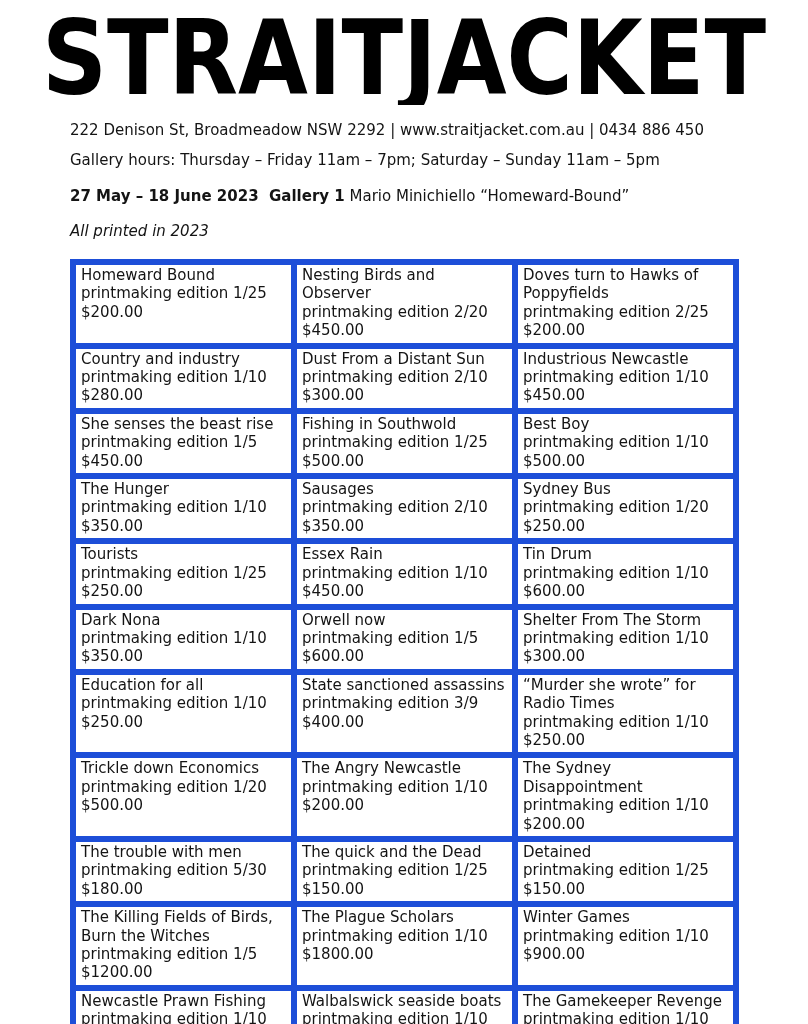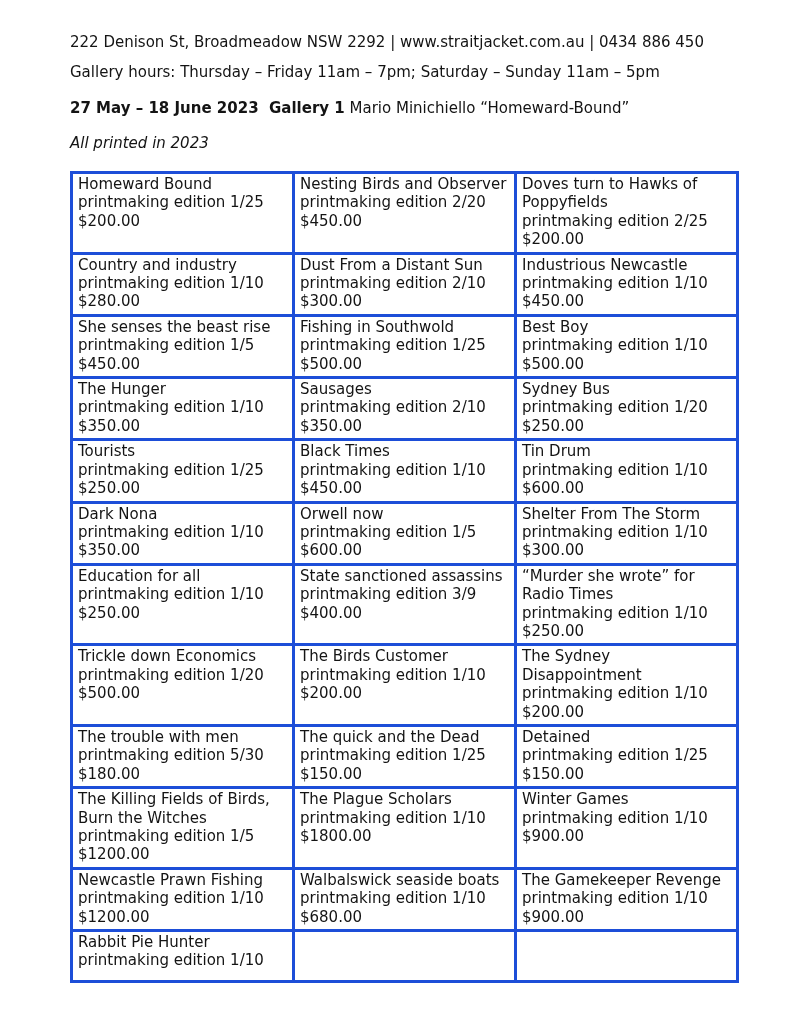--- a/index.html
+++ b/index.html
@@ -41,35 +41,40 @@
   .exhibition-line strong { font-weight: bold; white-space: pre-wrap; margin-top: 38px; }
 
   table.price-table {
     margin-top: 18px;
     border-collapse: collapse;
     table-layout: fixed;
     width: 669px;
   }
   table.price-table td {
     width: 33.333%;
-    border: 3px solid #1d4ed8;
+    border: 6px solid #1d4ed8;
     vertical-align: top;
     padding: 1px 5px 3px 5px;
     font-size: 15px;
     line-height: 18.4px;
     height: 51px;
     box-sizing: border-box;
   }
   .cell-line { white-space: pre-wrap; }
 </style>
 </head>
 <body>
 
 <div class="page">
 
+  <div class="logo-wrap">
+    <svg class="logo-svg" width="724" height="88" viewBox="0 0 724 88">
+      <text x="0" y="77" font-size="104" textLength="724" lengthAdjust="spacingAndGlyphs">STRAITJACKET</text>
+    </svg>
+  </div>
 
   <p class="contact-line">222 Denison St, Broadmeadow NSW 2292 | www.straitjacket.com.au | 0434 886 450</p>
 
   <p class="hours-line">Gallery hours: Thursday – Friday 11am – 7pm; Saturday – Sunday 11am – 5pm</p>
 
   <p class="exhibition-line"><strong>27 May – 18 June 2023  Gallery 1</strong> <span>Mario Minichiello “Homeward-Bound”</span></p>
 
   <p class="printed-note">All printed in 2023</p>
 
   <table class="price-table">
@@ -143,21 +148,21 @@
             <div class="cell-line">$250.00</div>
           </td>
         </tr>
         <tr>
           <td>
             <div class="cell-line">Tourists</div>
             <div class="cell-line">printmaking edition 1/25</div>
             <div class="cell-line">$250.00</div>
           </td>
           <td>
-            <div class="cell-line">Black Times</div>
+            <div class="cell-line">Essex Rain</div>
             <div class="cell-line">printmaking edition 1/10</div>
             <div class="cell-line">$450.00</div>
           </td>
           <td>
             <div class="cell-line">Tin Drum</div>
             <div class="cell-line">printmaking edition 1/10</div>
             <div class="cell-line">$600.00</div>
           </td>
         </tr>
         <tr>
@@ -195,21 +200,21 @@
             <div class="cell-line">$250.00</div>
           </td>
         </tr>
         <tr>
           <td>
             <div class="cell-line">Trickle down Economics</div>
             <div class="cell-line">printmaking edition 1/20</div>
             <div class="cell-line">$500.00</div>
           </td>
           <td>
-            <div class="cell-line">The Birds Customer</div>
+            <div class="cell-line">The Angry Newcastle</div>
             <div class="cell-line">printmaking edition 1/10</div>
             <div class="cell-line">$200.00</div>
           </td>
           <td>
             <div class="cell-line">The Sydney
 Disappointment</div>
             <div class="cell-line">printmaking edition 1/10</div>
             <div class="cell-line">$200.00</div>
           </td>
         </tr>

